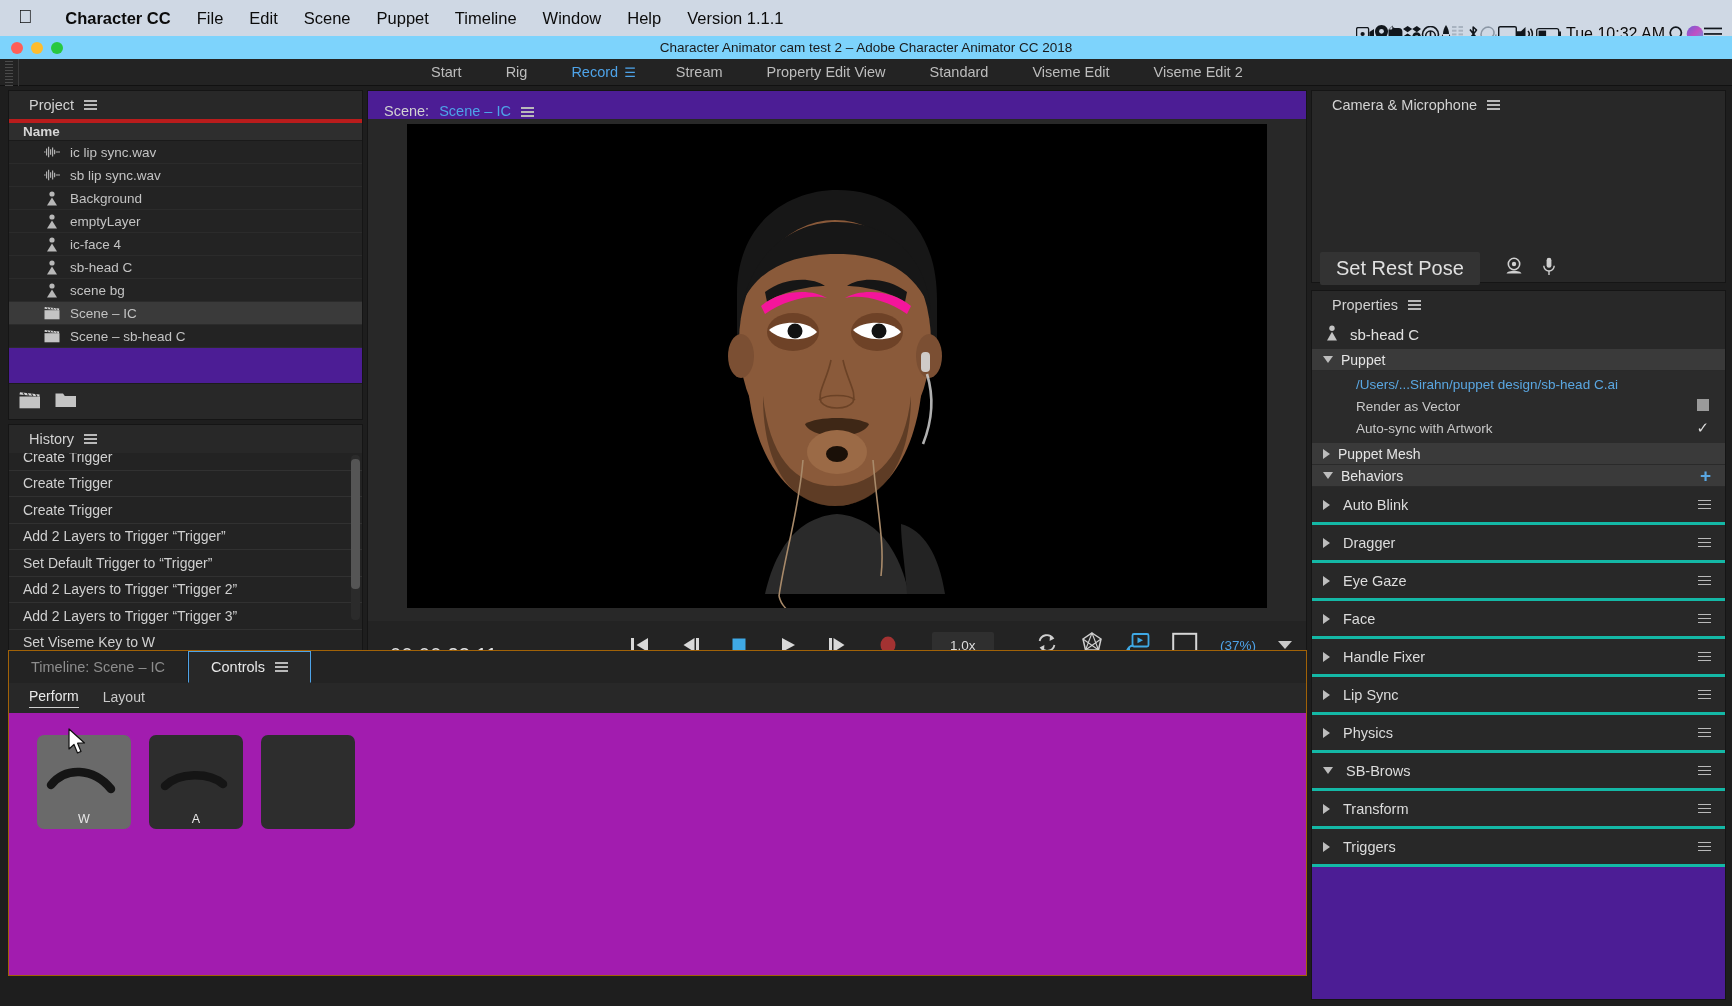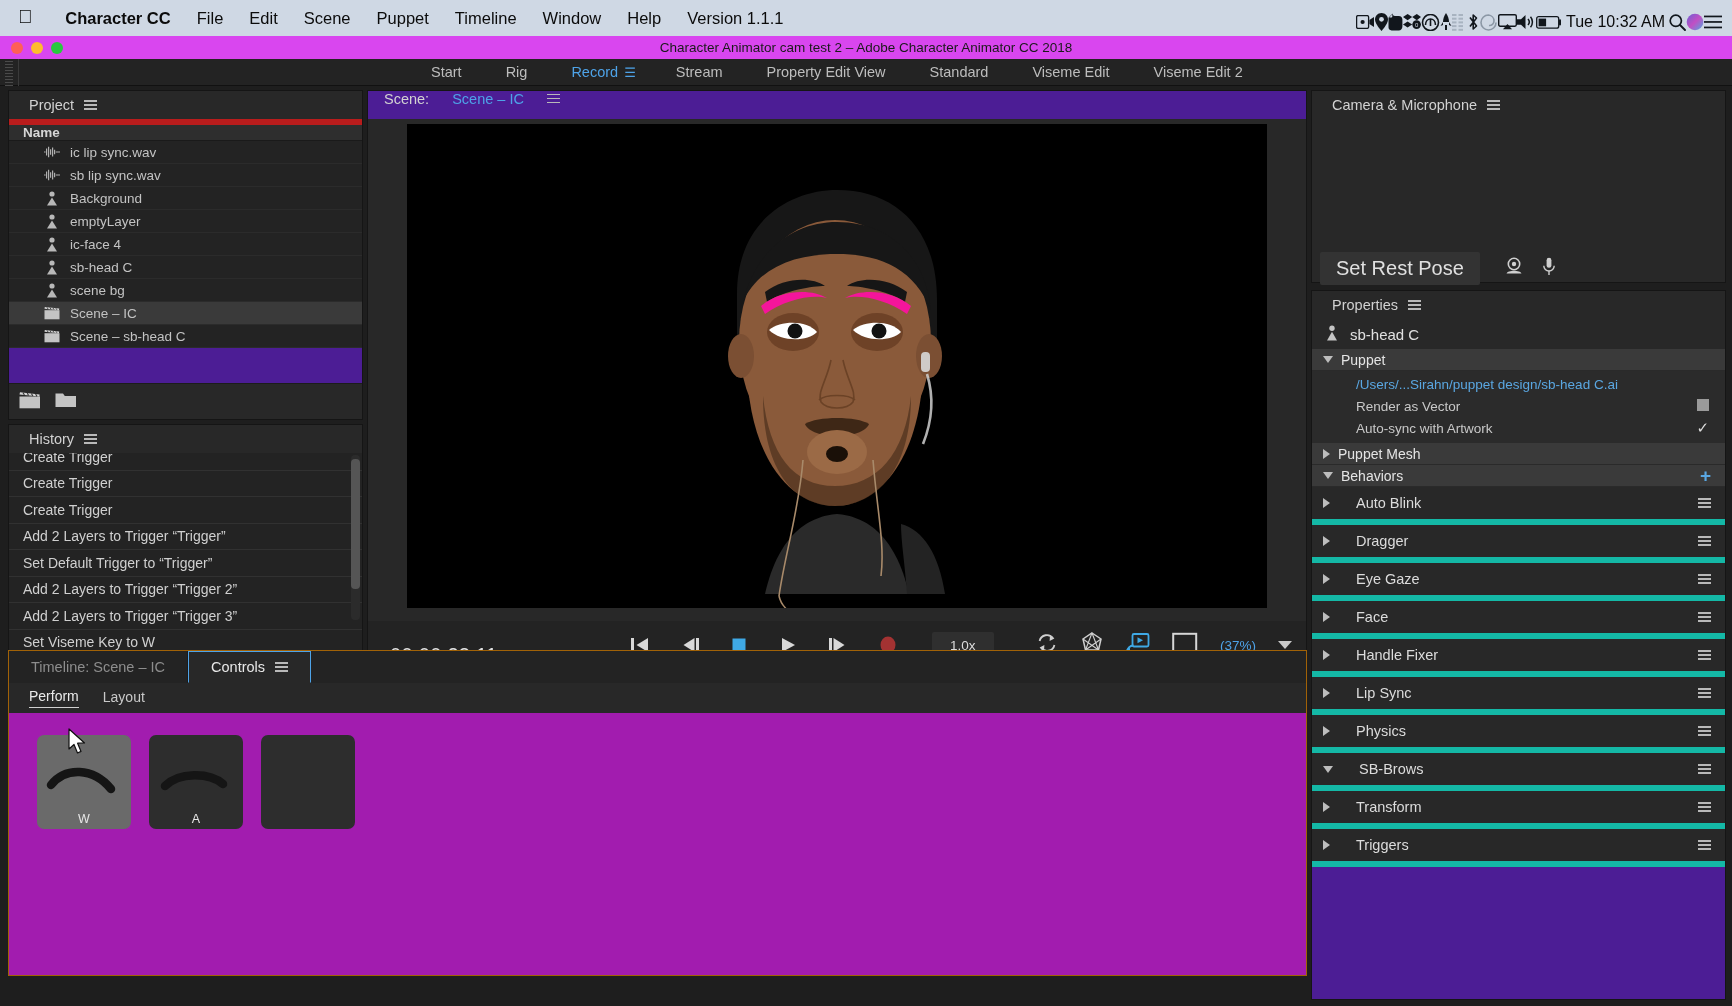--- a/index.html
+++ b/index.html
@@ -17,33 +17,33 @@
     position: absolute; top: 0; left: 0; width: 1732px; height: 36px;
     background: #cfd8e4;
     display: flex; align-items: center; gap: 0px;
     padding-left: 18px;
     color: #0b0b0b; font-size: 16.5px;
   }
   .apple-logo { font-size: 19px; line-height: 1; margin-right: 20px; padding-bottom: 3px; }
   .macbar .mi { padding: 0 13px; white-space: nowrap; }
   .macbar .mi.bold { font-weight: bold; }
   .macbar-right {
-    position: absolute; right: 10px; top: 4px; height: 36px;
+    position: absolute; right: 10px; top: 16px; height: 36px;
     display: flex; align-items: center; 
   }
   .macbar-right .sicon {
     display: inline-flex; align-items: center; justify-content: center;
     height: 22px; color: #11161c;
   }
   .macbar-clock { font-size: 16px; margin-left: 4px; margin-right: 4px; white-space: nowrap; }
 
   
   .titlebar {
     position: absolute; top: 36px; left: 0; width: 1732px; height: 23px;
-    background: #d946ef;
+    background: #7dd3fc;
     display: flex; align-items: center; justify-content: center;
   }
   .title-text { font-size: 13.5px; color: #1a1a1a; }
   .traffic { position: absolute; left: 11px; top: 6px; display: flex; gap: 8px; }
   .tl { width: 12px; height: 12px; border-radius: 50%; }
   .tl.r { background: #ff5f57; } .tl.y { background: #febc2e; } .tl.g { background: #28c840; }
 
   
   .wsbar {
     position: absolute; top: 59px; left: 0; width: 1732px; height: 27px;
@@ -67,21 +67,21 @@
     height: 28px; display: flex; align-items: center; gap: 10px;
     padding-left: 20px; background: #282828;
   }
   .panel-title { font-size: 14.5px; color: #d2d2d2; white-space: nowrap; }
   .hamburger { display: inline-block; color: #b9b9b9; font-size: 12.5px; line-height: 1; }
   .hamburger i { display: block; width: 13px; height: 1.5px; background: #b9b9b9; margin: 2.5px 0; }
 
   
   #project { left: 8px; top: 90px; width: 355px; height: 330px; }
   .col-head {
-    height: 22px; background: #2e2e2e; border-top: 6px solid #b91c1c;
+    height: 22px; background: #2e2e2e; border-top: 4px solid #b91c1c;
     border-bottom: 1px solid #1a1a1a;
     display: flex; align-items: center; padding-left: 14px;
     font-size: 13.5px; color: #d6d6d6; font-weight: bold;
   }
   .proj-list { background: #232323; }
   .proj-row {
     height: 23px; display: flex; align-items: center;
     border-bottom: 1px solid #2b2b2b; padding-left: 34px; gap: 9px;
     font-size: 13.5px; color: #c3c3c3;
   }
@@ -103,21 +103,21 @@
   .hist-row.clip { margin-top: -9px; }
   .hist-scroll {
     position: absolute; right: 2px; top: 2px; width: 9px; height: 165px;
     background: #2b2b2b; border-radius: 4px;
   }
   .hist-thumb { position: absolute; right: 2px; top: 6px; width: 9px; height: 130px; background: #555; border-radius: 4px; }
 
   
   #scene { left: 367px; top: 90px; width: 940px; height: 580px; }
   .scene-head {
-    height: 28px; display: flex; align-items: flex-start; gap: 23px;
+    height: 28px; display: flex; align-items: flex-end; gap: 10px;
     padding-left: 16px; font-size: 14.5px; color: #d2d2d2;
   }
   .scene-head .lbl { color: #d2d2d2; }
   .scene-head .val { color: #4ea3e8; }
   .canvas-wrap {
     position: absolute; left: 0; top: 28px; width: 100%; height: 503px;
     background: #282828; display: flex; align-items: flex-start; justify-content: center;
   }
   .canvas {
     width: 860px; height: 484px; background: #000; margin-top: 5px; position: relative;
@@ -166,22 +166,22 @@
   .prop-sub { background: #2b2b2b; padding: 2px 0 4px 0; }
   .prop-row {
     height: 22px; display: flex; align-items: center;
     padding-left: 44px; font-size: 13.5px; color: #c8c8c8;
   }
   .prop-row .link { color: #5aa7e2; }
   .prop-row .ctl { margin-left: auto; margin-right: 16px; }
   .checkmark { color: #ddd; font-size: 15px; }
   .checkbox-off { display: inline-block; width: 12px; height: 12px; background: #9a9a9a; }
   .beh-row {
-    height: 38px; display: flex; align-items: center; gap: 26px; padding-left: 11px;
-    border-bottom: 6px solid #14b8a6; background: #282828; font-size: 14.5px; color: #dcdcdc;
+    height: 38px; display: flex; align-items: center; gap: 13px; padding-left: 11px;
+    border-bottom: 3px solid #14b8a6; background: #282828; font-size: 14.5px; color: #dcdcdc;
   }
   .beh-row .rmenu { margin-left: auto; margin-right: 14px; }
   .tri-r { width: 0; height: 0; border-top: 5px solid transparent; border-bottom: 5px solid transparent; border-left: 7px solid #bdbdbd; }
   .tri-d { width: 0; height: 0; border-left: 5px solid transparent; border-right: 5px solid transparent; border-top: 7px solid #bdbdbd; }
   .plusbtn { margin-left: auto; margin-right: 14px; color: #5aa7e2; font-size: 19px; font-weight: bold; line-height: 1; }
 
   
   #bottom { left: 8px; top: 650px; width: 1299px; height: 326px; background: #a21caf; border: 1px solid #a16207; position: absolute; }
   .tabstrip { height: 32px; background: #232323; display: flex; align-items: stretch; }
   .tab {

